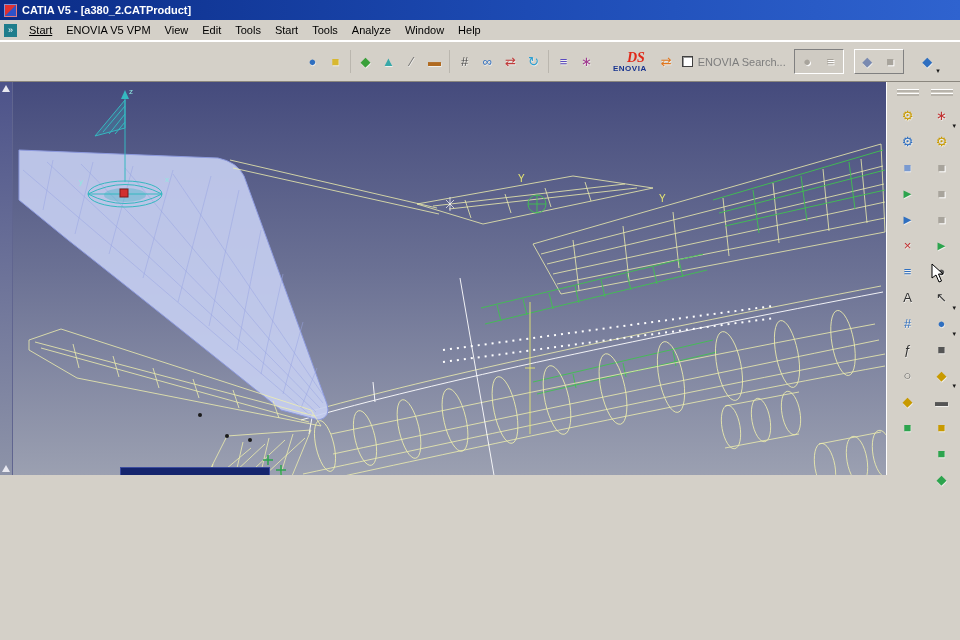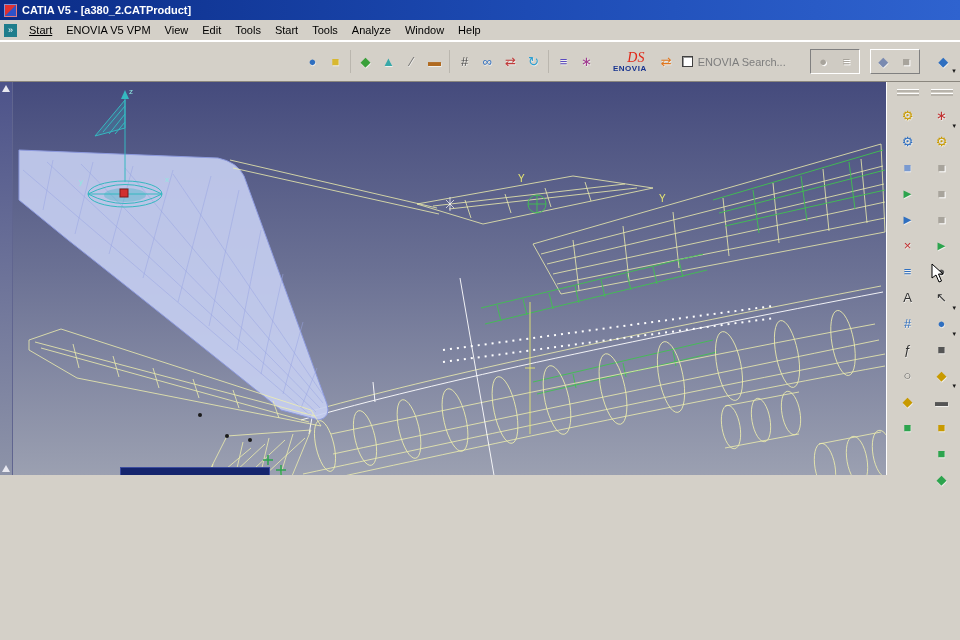--- a/index.html
+++ b/index.html
@@ -34,27 +34,27 @@
     border-top:1px solid #fff; border-bottom:1px solid #8a867e; padding-left:298px; overflow:hidden; }
   .tb-group { display:inline-flex; padding:0 3px; }
   .tb-group + .tb-group { border-left:1px solid #bab6ae; }
   .tool-btn { width:23px; height:23px; display:inline-flex; align-items:center; justify-content:center;
     position:relative; font-size:13px; cursor:default; }
   .tool-btn .glyph { text-shadow:0.5px 0.5px 0 rgba(255,255,255,.65); line-height:1; }
   .tool-btn.disabled .glyph { color:#a8a49c !important; text-shadow:1px 1px 0 #fff; }
   .dd { position:absolute; right:-1px; bottom:-2px; font-size:7px; color:#1a1a1a; }
 
   .enovia-logo { display:flex; flex-direction:column; align-items:center; line-height:1; margin:0 8px 0 12px; }
-  .enovia-ds { color:#e02818; font-weight:normal; font-style:italic; font-size:14px;
+  .enovia-ds { color:#e02818; font-weight:bold; font-style:italic; font-size:14px;
     font-family:"Liberation Serif","DejaVu Serif",serif;margin-left:12px; }
   .enovia-name { color:#17338f; font-weight:bold; font-size:8px; letter-spacing:.5px; }
 
   .checkbox { width:11px; height:11px; background:#fff; border:1px solid #404040;
     box-shadow:inset 1px 1px 0 #9a9a9a; margin:0 5px 0 4px; flex:0 0 11px; }
-  .search-label { color:#7d7d7d; margin-right:24px; white-space:nowrap; }
+  .search-label { color:#7d7d7d; margin-right:8px; white-space:nowrap; }
   .sunken-group { display:inline-flex; border:1px solid; border-color:#808080 #fff #fff #808080;
     padding:0 1px; margin-right:10px; background:#cfcbc3; }
   .raised-group { display:inline-flex; border:1px solid; border-color:#fff #808080 #808080 #fff;
     padding:0 1px; margin-right:12px; }
 
   
   .main { flex:1; display:flex; min-height:0; }
   .left-strip { flex:0 0 13px; position:relative;
     background:linear-gradient(#4d538a,#8d93a8); border-right:1px solid #60658f; }
   .strip-arrow { position:absolute; left:2px; width:0; height:0;

